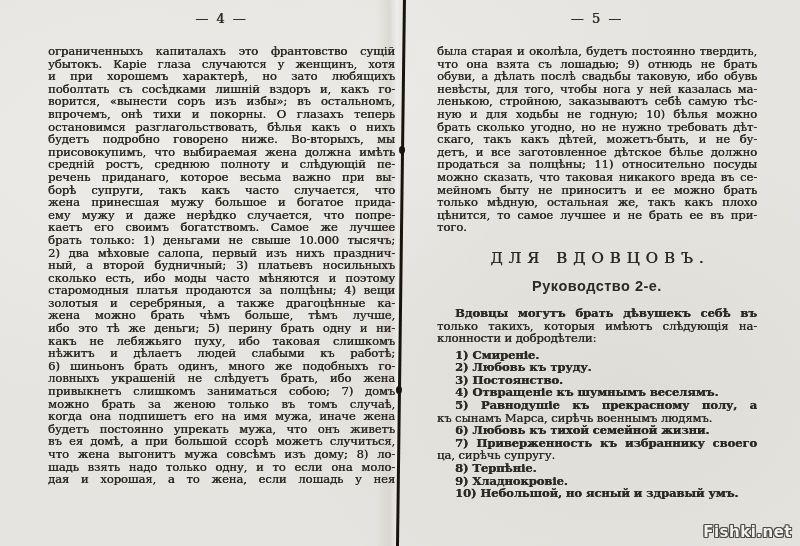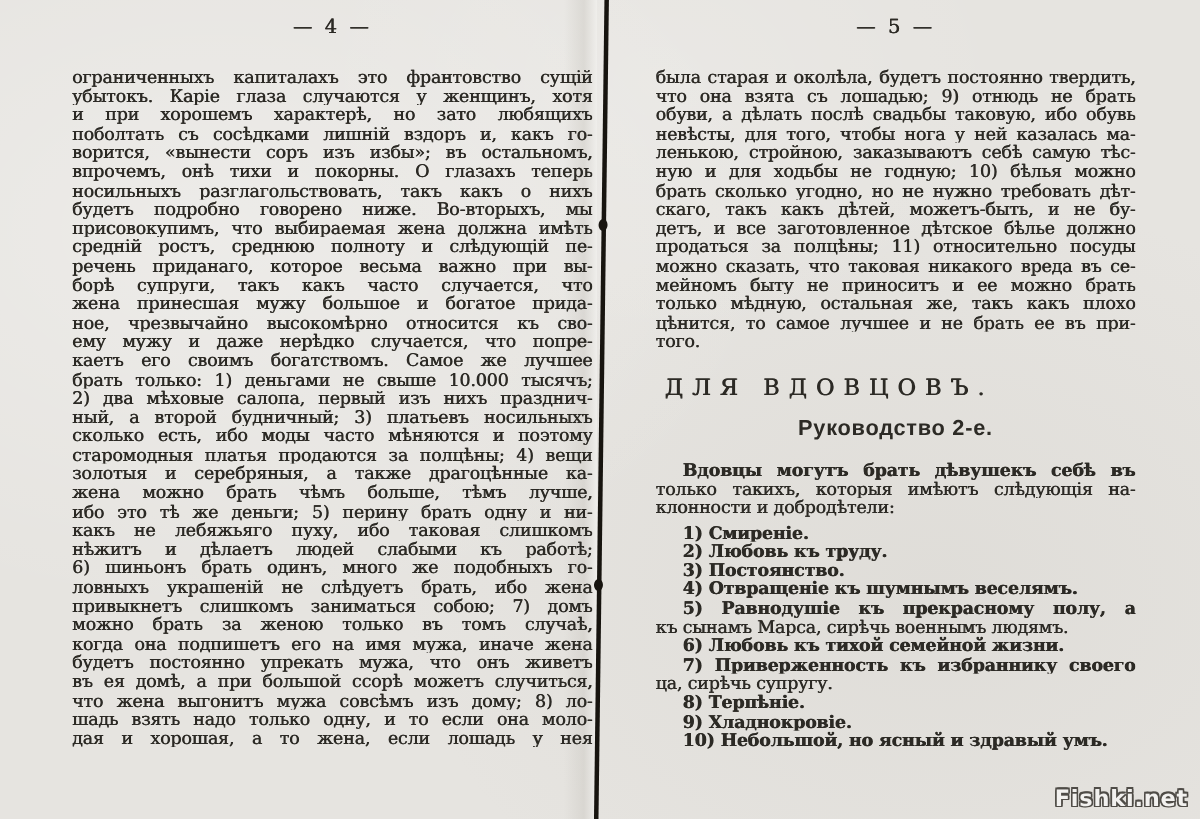--- a/index.html
+++ b/index.html
@@ -35,21 +35,21 @@
     font-size: 11.6px; line-height: 12.6px; height: 12.6px; overflow: hidden;
     letter-spacing: -0.1px;
     text-align: justify; text-align-last: justify;
     text-shadow: 0.35px 0.2px 0 currentColor;
   }
   .line.end { text-align-last: left; }
   .line.ind { text-indent: 18px; font-weight: bold; }
 
   .section-title {
     margin: 16px 0 0 0; font-size: 15px; line-height: 16px; font-weight: normal;
-    text-align: left; letter-spacing: 6px; text-indent: 6px;
+    text-align: center; letter-spacing: 6px; text-indent: 6px;
     text-shadow: 0.45px 0.25px 0 currentColor;
     font-family: "DejaVu Serif", "Liberation Serif", serif;
   }
   .section-subtitle {
     margin: 13px 0 0 0; font-size: 14.5px; line-height: 15px; font-weight: bold;
     text-align: center; letter-spacing: 0.5px;
     font-family: "Liberation Sans", "DejaVu Sans", sans-serif;
   }
   .intro-text { margin-top: 13px; }
   .list-text  { margin-top: 4px; }
@@ -90,28 +90,27 @@
 
   <section class="page left">
     <div class="page-header">— 4 —</div>
     <div class="body-text">
       <div class="line">ограниченныхъ капиталахъ это франтовство сущій</div>
         <div class="line">убытокъ. Каріе глаза случаются у женщинъ, хотя</div>
         <div class="line">и при хорошемъ характерѣ, но зато любящихъ</div>
         <div class="line">поболтать съ сосѣдками лишній вздоръ и, какъ го-</div>
         <div class="line">ворится, «вынести соръ изъ избы»; въ остальномъ,</div>
         <div class="line">впрочемъ, онѣ тихи и покорны. О глазахъ теперь</div>
-        <div class="line">носильныхъ разглагольствовать, такъ какъ о нихъ</div>
+        <div class="line">остановимся разглагольствовать, бѣлья какъ о нихъ</div>
         <div class="line">будетъ подробно говорено ниже. Во-вторыхъ, мы</div>
         <div class="line">присовокупимъ, что выбираемая жена должна имѣть</div>
         <div class="line">средній ростъ, среднюю полноту и слѣдующій пе-</div>
         <div class="line">речень приданаго, которое весьма важно при вы-</div>
         <div class="line">борѣ супруги, такъ какъ часто случается, что</div>
         <div class="line">жена принесшая мужу большое и богатое прида-</div>
-        <div class="line">ное, чрезвычайно высокомѣрно относится къ сво-</div>
         <div class="line">ему мужу и даже нерѣдко случается, что попре-</div>
         <div class="line">каетъ его своимъ богатствомъ. Самое же лучшее</div>
         <div class="line">брать только: 1) деньгами не свыше 10.000 тысячъ;</div>
         <div class="line">2) два мѣховые салопа, первый изъ нихъ празднич-</div>
         <div class="line">ный, а второй будничный; 3) платьевъ носильныхъ</div>
         <div class="line">сколько есть, ибо моды часто мѣняются и поэтому</div>
         <div class="line">старомодныя платья продаются за полцѣны; 4) вещи</div>
         <div class="line">золотыя и серебряныя, а также драгоцѣнные ка-</div>
         <div class="line">жена можно брать чѣмъ больше, тѣмъ лучше,</div>
         <div class="line">ибо это тѣ же деньги; 5) перину брать одну и ни-</div>

